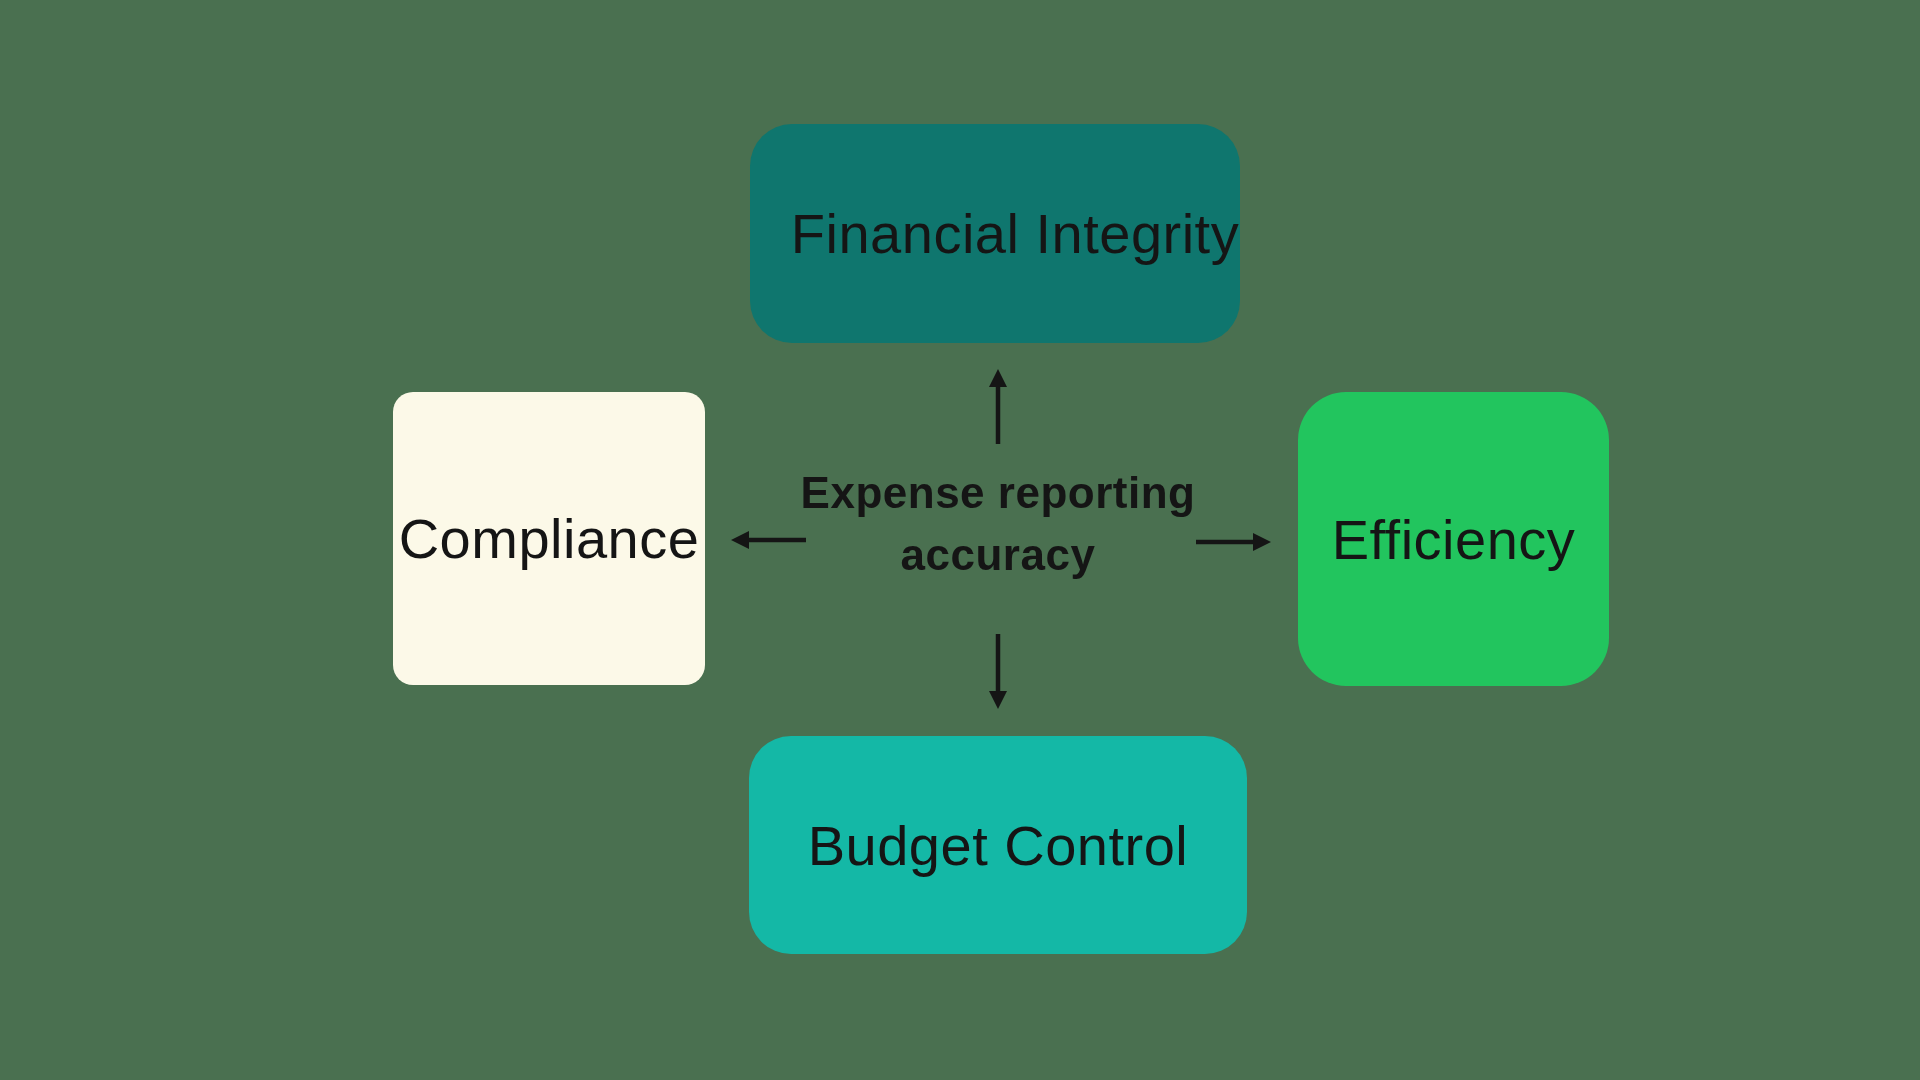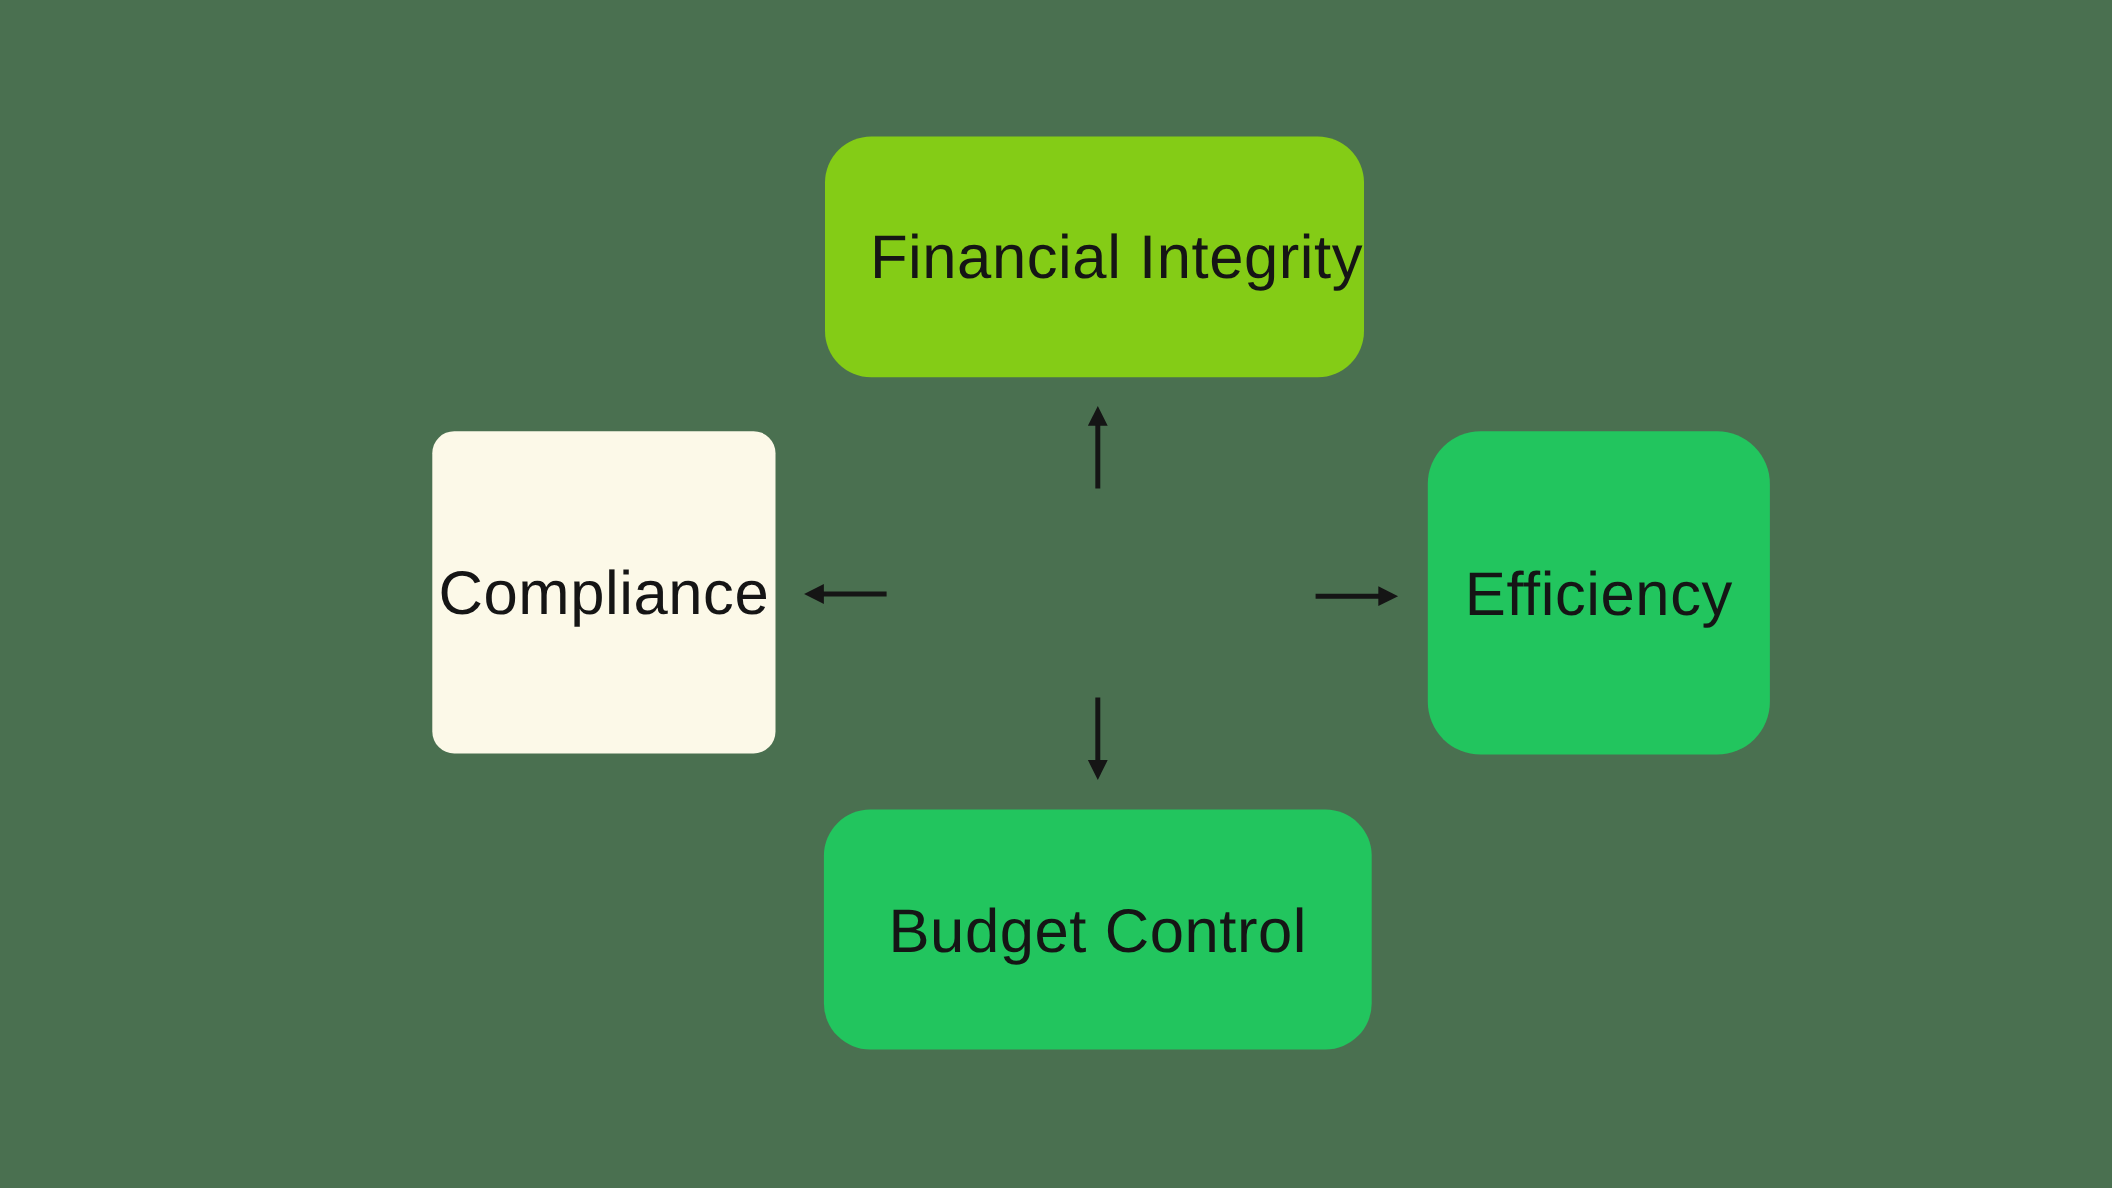--- a/index.html
+++ b/index.html
@@ -48,36 +48,37 @@
   .arrow-up    { left: 984px;  top: 366px; }
   .arrow-down  { left: 984px;  top: 632px; }
   .arrow-left  { left: 728px;  top: 526px; }
   .arrow-right { left: 1192px; top: 528px; }
 </style>
 </head>
 <body>
 
 <div class="canvas" style="background-color: rgb(74, 112, 80); color: rgb(21, 21, 21);">
 
-  <div class="node node-top" style="background-color: #84cc16; padding-left: 40px;">
+  <div class="node node-top" style="background-color: #0f766e; padding-left: 40px;">
     <span class="node-label">Financial Integrity</span>
   </div>
 
   <div class="node node-left" style="background-color: rgb(252, 249, 232); border-radius: 20px;">
     <span class="node-label">Compliance</span>
   </div>
 
   <div class="node node-right" style="background-color: #22c55e;">
     <span class="node-label">Efficiency</span>
   </div>
 
-  <div class="node node-bottom" style="background-color: #22c55e; justify-content: center;">
+  <div class="node node-bottom" style="background-color: #14b8a6; justify-content: center;">
     <span class="node-label">Budget Control</span>
   </div>
 
+  <div class="center-label" style="color: rgb(21, 21, 21);">Expense reporting accuracy</div>
 
   <svg class="arrow arrow-up" width="28" height="80" viewBox="0 0 28 80" style="color: rgb(21, 21, 21);">
     <line x1="14" y1="78" x2="14" y2="16" stroke="currentColor" stroke-width="4.5"></line>
     <polygon points="14,3 5,21 23,21" fill="currentColor"></polygon>
   </svg>
 
   <svg class="arrow arrow-down" width="28" height="80" viewBox="0 0 28 80" style="color: rgb(21, 21, 21);">
     <line x1="14" y1="2" x2="14" y2="64" stroke="currentColor" stroke-width="4.5"></line>
     <polygon points="14,77 5,59 23,59" fill="currentColor"></polygon>
   </svg>

